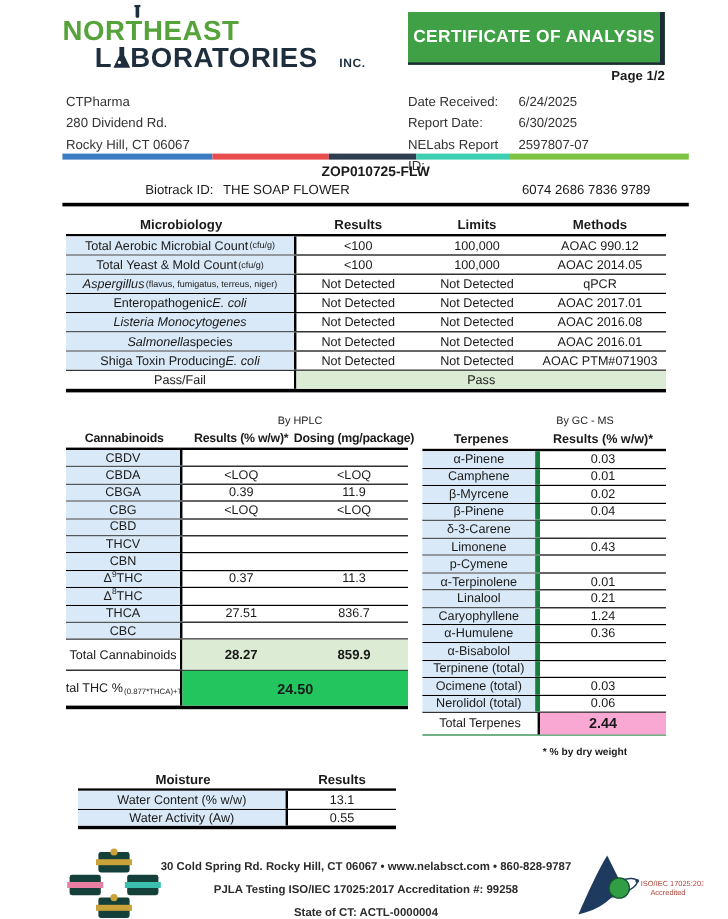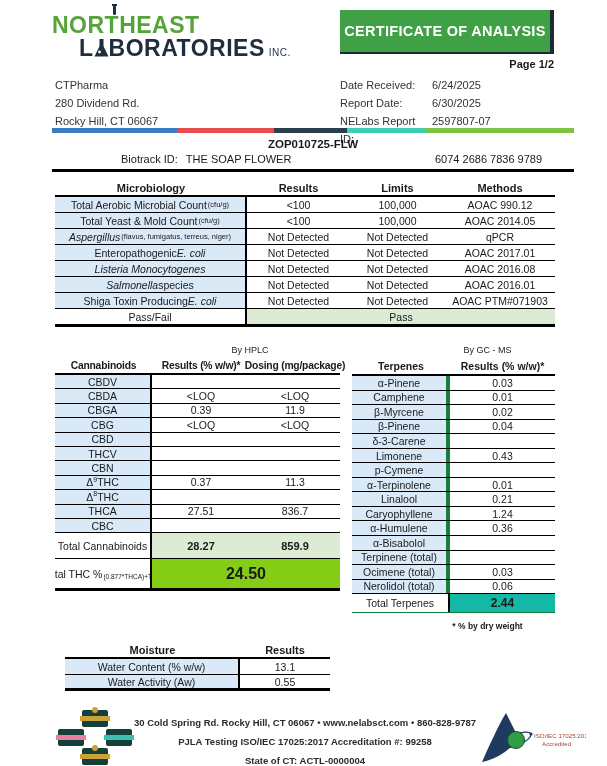--- a/index.html
+++ b/index.html
@@ -8,21 +8,21 @@
   .page {
     position:relative; width:607px; height:766px; margin:0 auto;
     background:#ffffff; overflow:hidden; color:#1a1a1a;
   }
   
   .logo { position:absolute; left:52px; top:12px; }
   .logo-l1 { font-size:23px; font-weight:800; color:#57a33b; letter-spacing:.5px; position:relative; }
   .tube-icon { position:absolute; left:59px; top:-8px; }
   .logo-l2 { font-size:23px; font-weight:800; color:#1e2e3d; letter-spacing:.5px; margin:-4px 0 0 27px; display:flex; align-items:baseline; }
   .flask-icon { display:inline-block; margin:0 0px 0 0; position:relative; top:1px; }
-  .logo-inc { font-size:10px; font-weight:400; color:#1e2e3d; margin-left:4px; letter-spacing:.5px; }
+  .logo-inc { font-size:10px; font-weight:700; color:#1e2e3d; margin-left:18px; letter-spacing:.5px; }
   .banner {
     position:absolute; left:340px; top:10px; width:214px; height:44px;
     background:#3fa046; border-right:4px solid #1c2b36; border-bottom:2px solid #1c2b36;
     display:flex; align-items:center; justify-content:center;
     color:#fff; font-weight:800; font-size:14.5px; letter-spacing:.3px;
   }
   .page-num { position:absolute; left:450px; top:58px; width:104px; text-align:right; font-size:11px; font-weight:700; color:#1a1a1a; }
   .client { position:absolute; left:55px; top:76px; font-size:11px; line-height:18px; color:#333; }
   .info { position:absolute; left:340px; top:76px; font-size:11px; line-height:18px; color:#333; }
   .info-row { display:flex; }
@@ -64,33 +64,33 @@
   .cn-row { display:flex; height:14.4px; border-bottom:1px solid #000; }
   .cn .k1 { width:97px; }
   .cn .k2 { width:98px; }
   .cn .k3 { width:90px; }
   .cn-row .k1 { border-right:2px solid #000; }
   .cn-total { display:flex; height:26px; border-bottom:1px solid #000; }
   .cn-total .k1 { border-right:2px solid #000; font-size:10.5px; }
   .cn-total .k2, .cn-total .k3 { background:#dcebd4; font-weight:700; font-size:11px; }
   .cn-thc { display:flex; height:32px; border-bottom:3px solid #000; }
   .cn-thc .k1 { border-right:2px solid #000; overflow:hidden; }
-  .cn-thc-span { width:188px; background:#84cc16; display:flex; align-items:center; justify-content:center; font-weight:700; font-size:16px; }
+  .cn-thc-span { width:188px; background:#22c55e; display:flex; align-items:center; justify-content:center; font-weight:700; font-size:12px; }
   .thc-sub { font-size:6.5px; position:relative; top:3px; margin-left:1px; white-space:nowrap; }
   
   .tp { position:absolute; left:352px; top:358px; width:203px; }
   .tp-head { display:flex; height:18px; border-bottom:2px solid #000; }
   .tp-head .cell { font-weight:700; font-size:10.5px; }
   .tp-row { display:flex; height:14.55px; border-bottom:1px solid #000; }
   .tp .t1 { width:98px; }
   .tp .t2 { width:105px; }
   .tp-row .t1 { border-right:4px solid #15803d; }
   .tp-total { display:flex; height:19px; border-bottom:1px solid #15803d; }
   .tp-total .t1 { border-right:2px solid #000; }
-  .tp-total .t2 { background:#14b8a6; font-weight:700; font-size:12px; }
+  .tp-total .t2 { background:#f9a8d4; font-weight:700; font-size:12px; }
   .tp-footnote { position:absolute; left:420px; top:621px; width:135px; text-align:center; font-size:8.5px; font-weight:600; }
   
   .mo { position:absolute; left:65px; top:642px; width:265px; }
   .mo-head { display:flex; height:17px; border-bottom:2px solid #000; }
   .mo-head .cell { font-weight:700; font-size:11px; }
   .mo-row { display:flex; height:16px; border-bottom:1px solid #000; }
   .mo .m1 { width:175px; }
   .mo .m2 { width:90px; }
   .mo-row .m1 { border-right:2px solid #000; }
   .mo-row:last-child { border-bottom:3px solid #000; }

